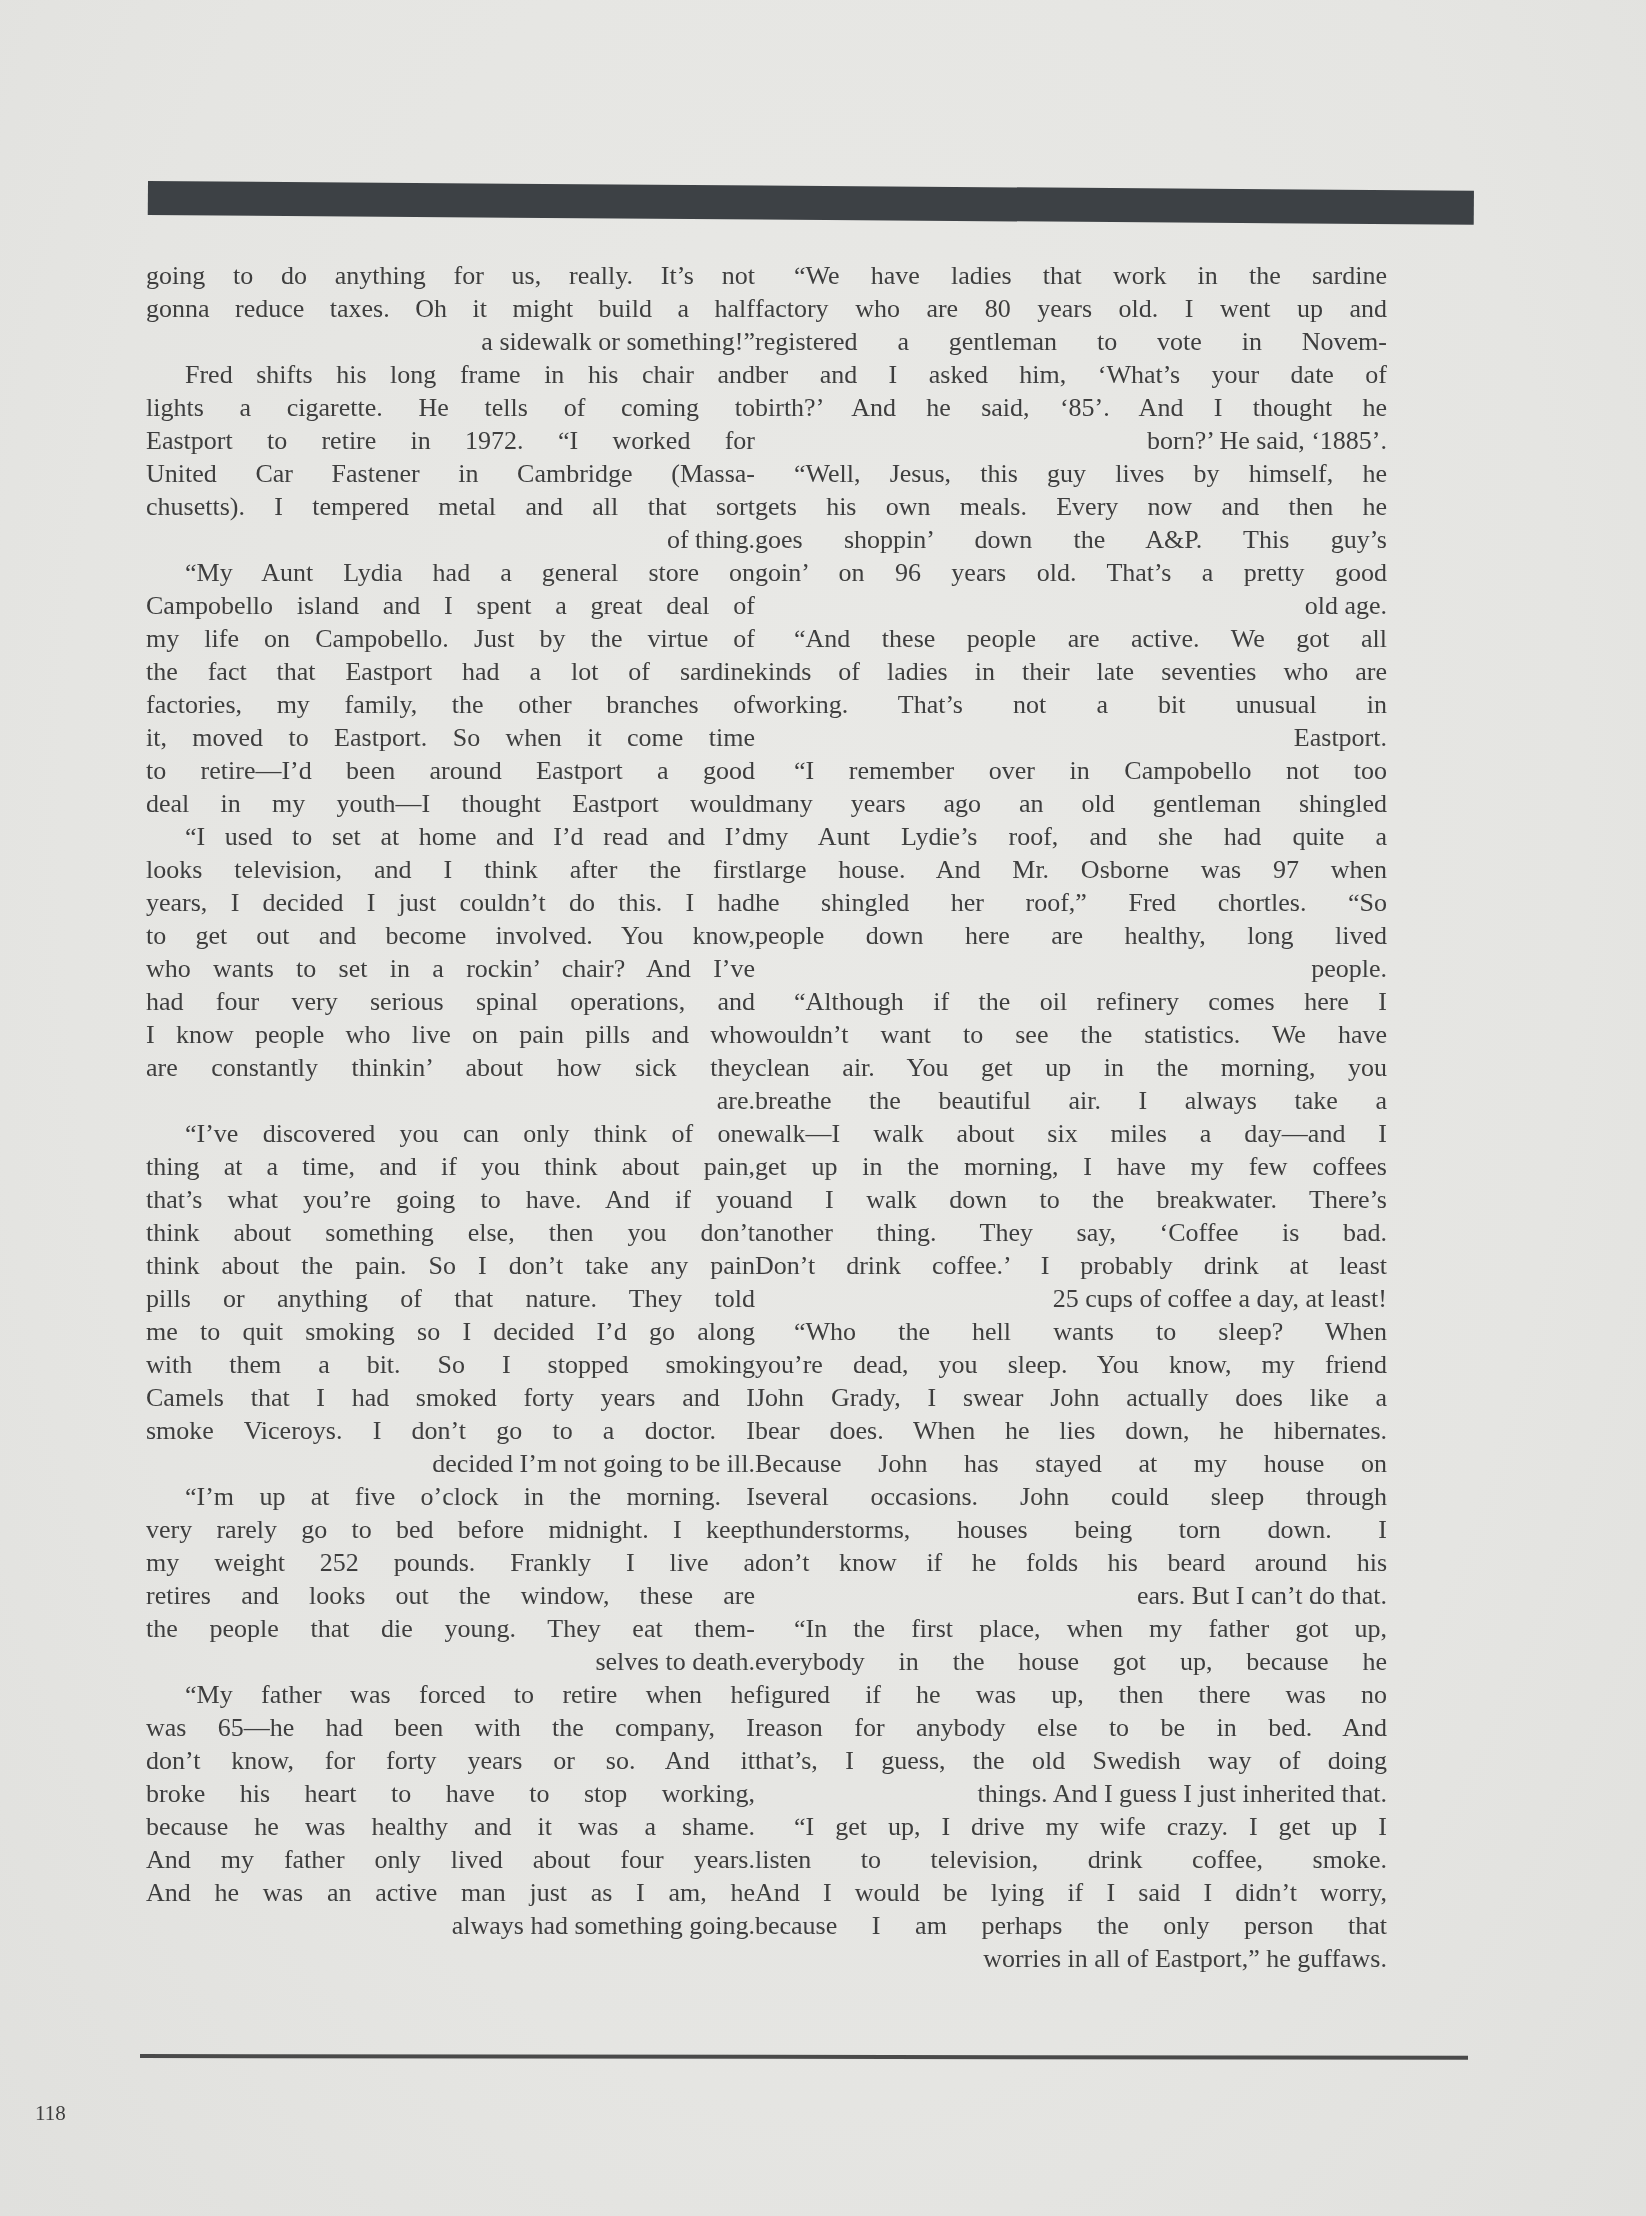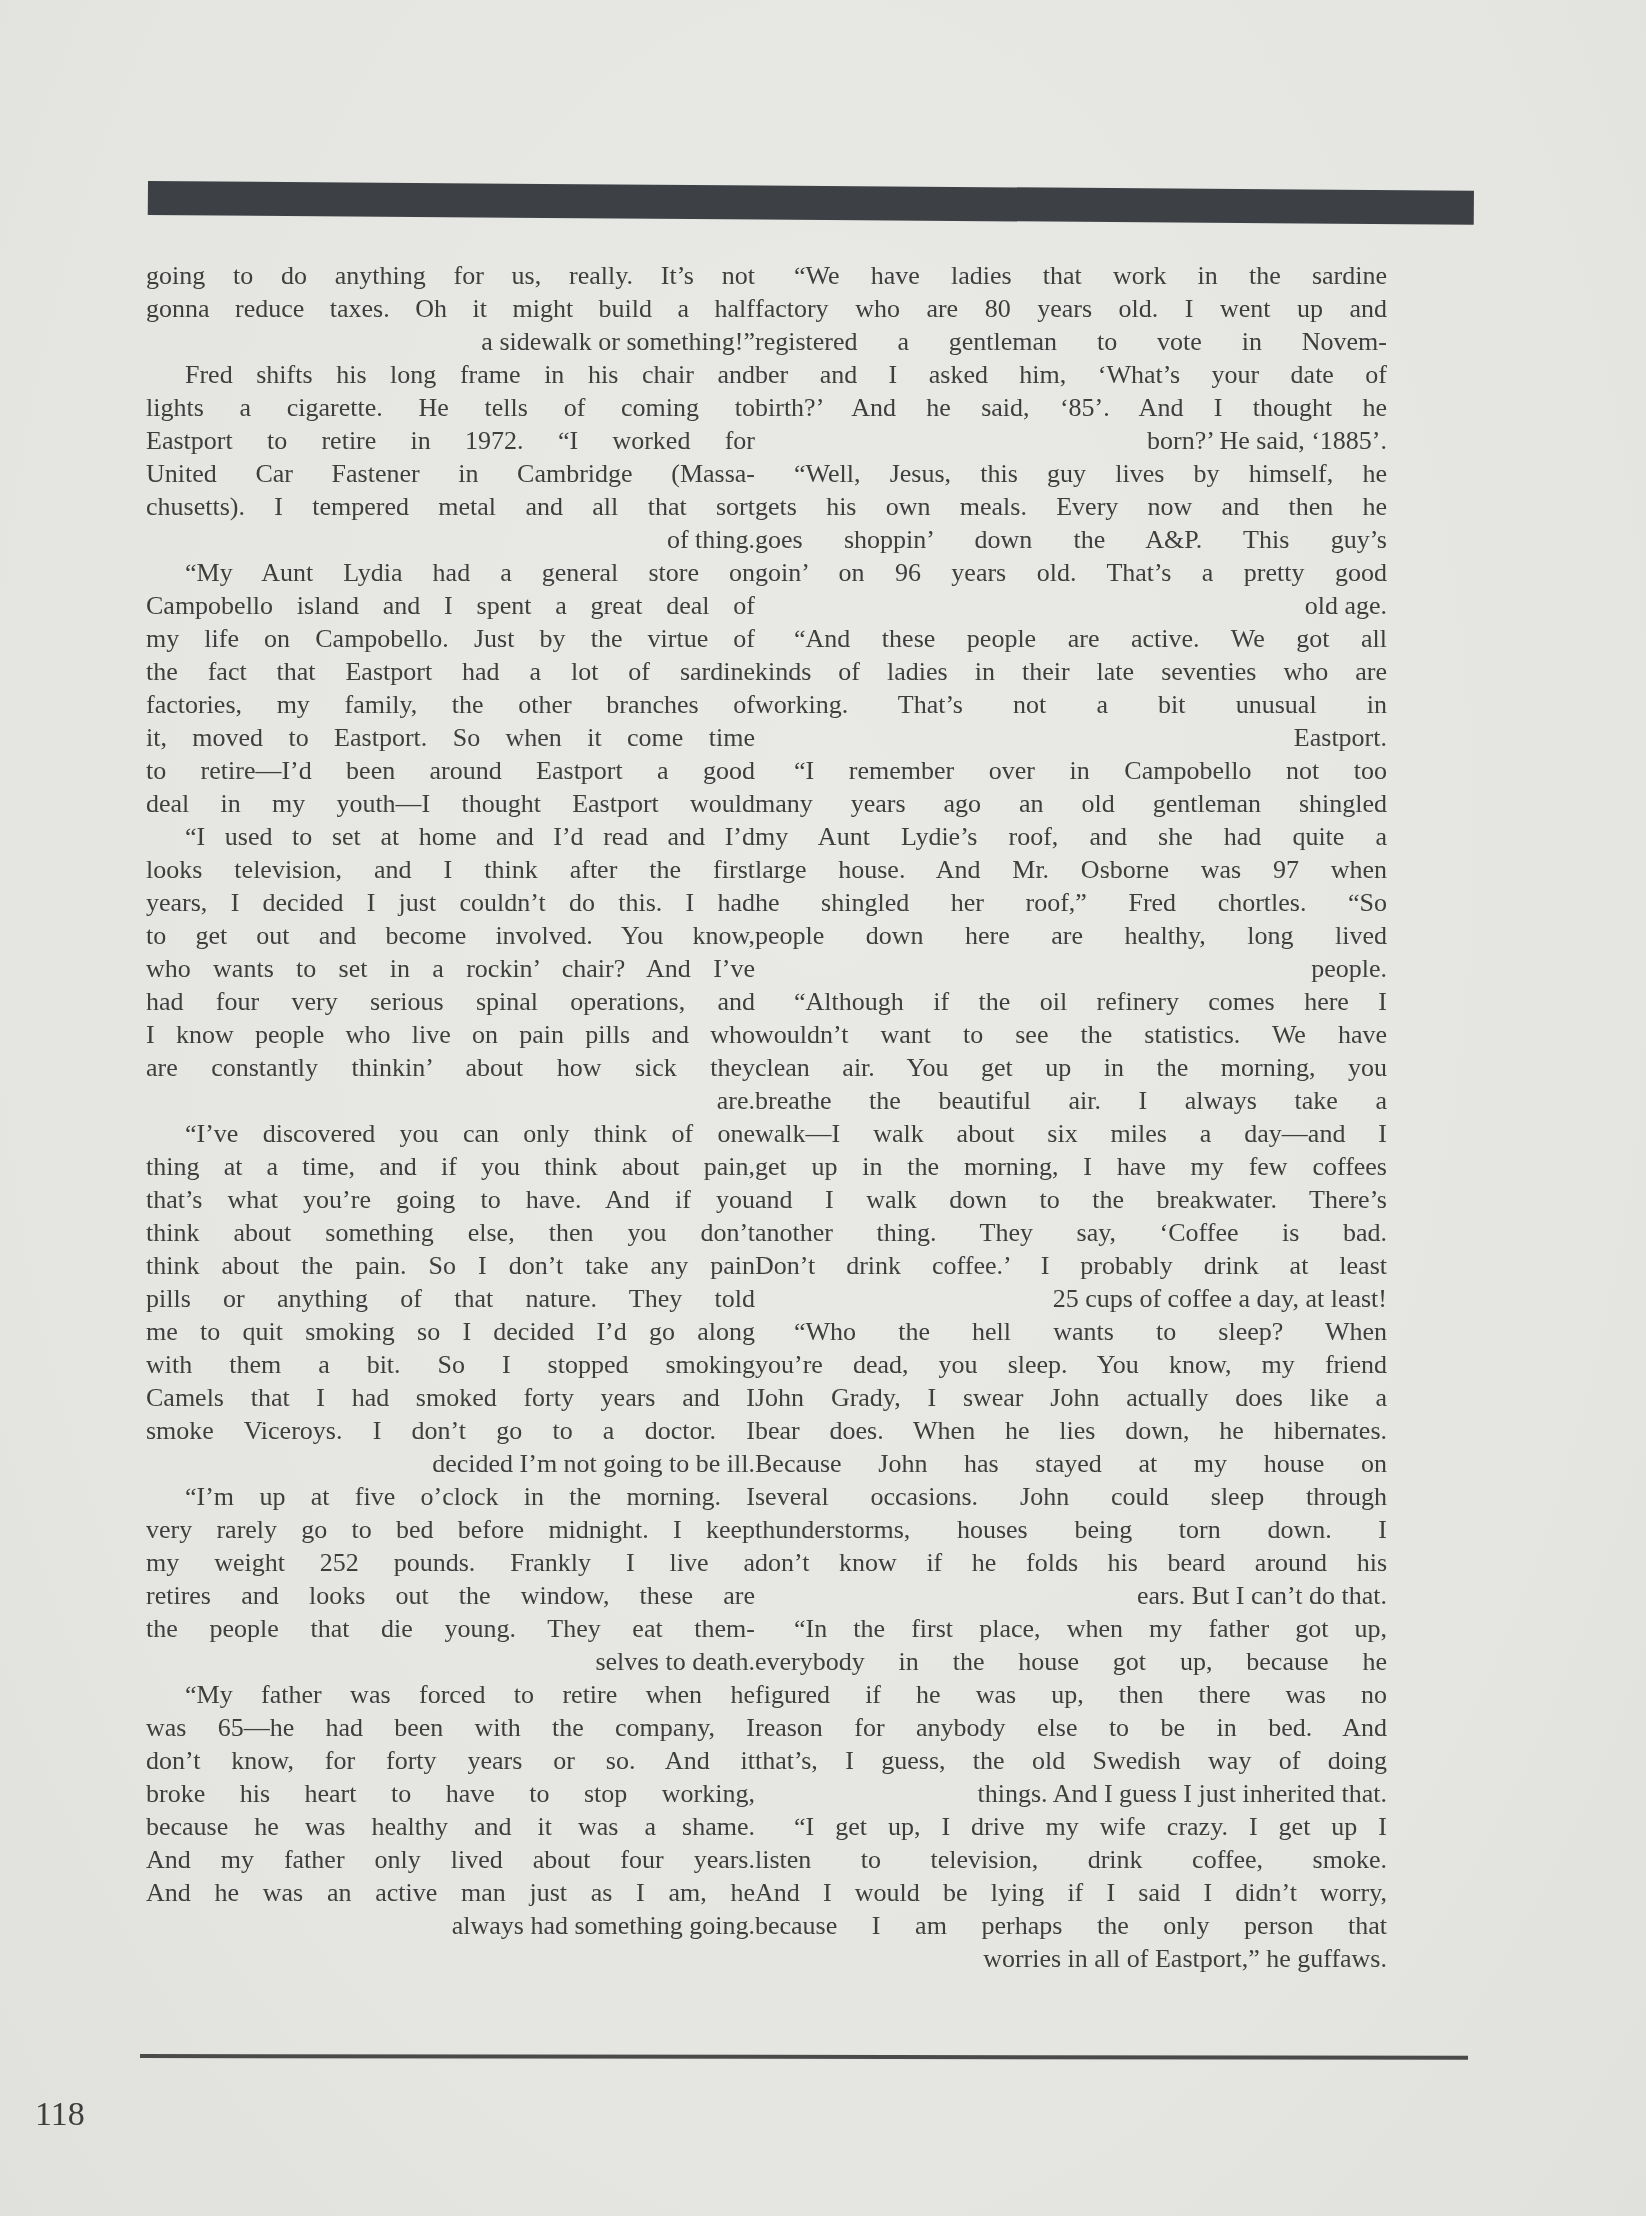--- a/index.html
+++ b/index.html
@@ -45,21 +45,21 @@
   .bottomrule{
     position:absolute;
     left:140px;top:2054px;
     width:1328px;height:3.5px;
     transform:rotate(0.08deg);
     transform-origin:0 0;
   }
   .pagenum{
     position:absolute;
     left:35px;top:2100px;
-    font-size:34px;
+    font-size:21px;
     line-height:27.5px;
   }
 </style>
 </head>
 <body>
 
 <div class="page" style="color: rgb(62, 62, 62);">
   <div class="topbar" style="background: rgb(61, 65, 69);"></div>
   <div class="columns">
       <div class="col">

